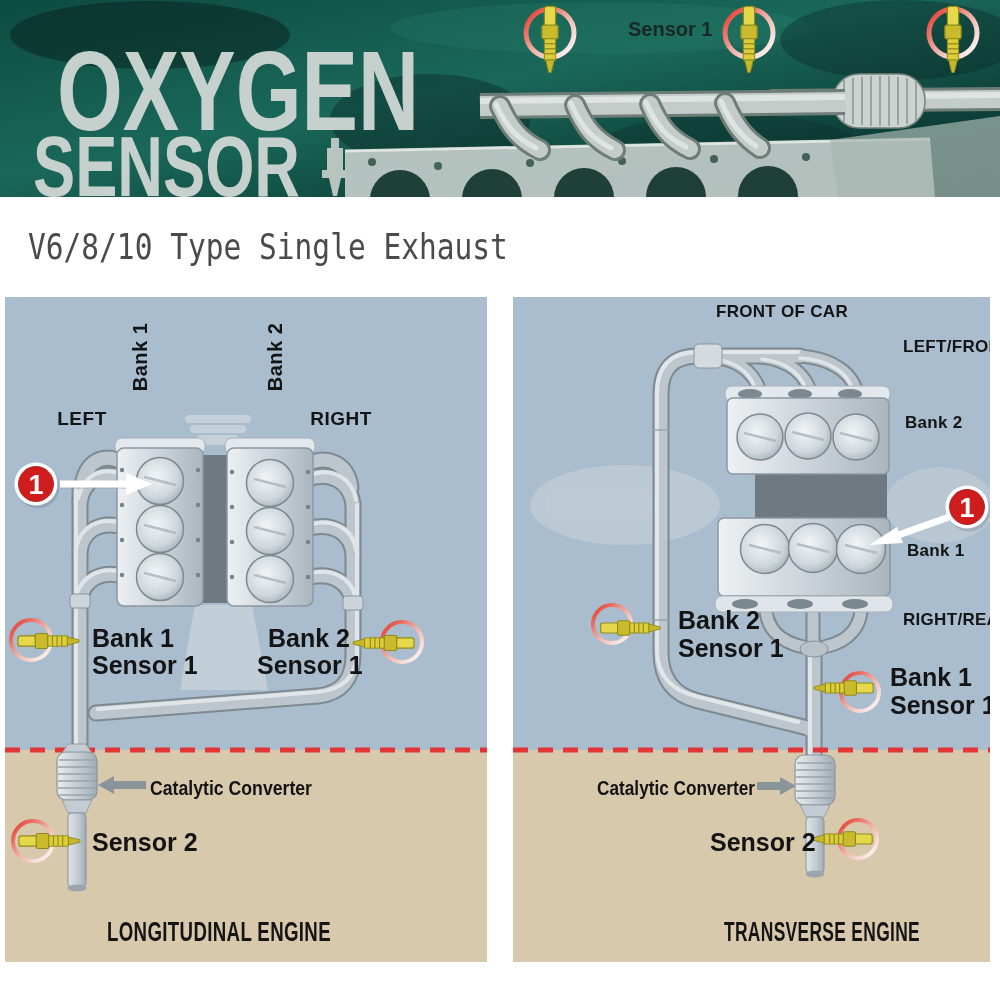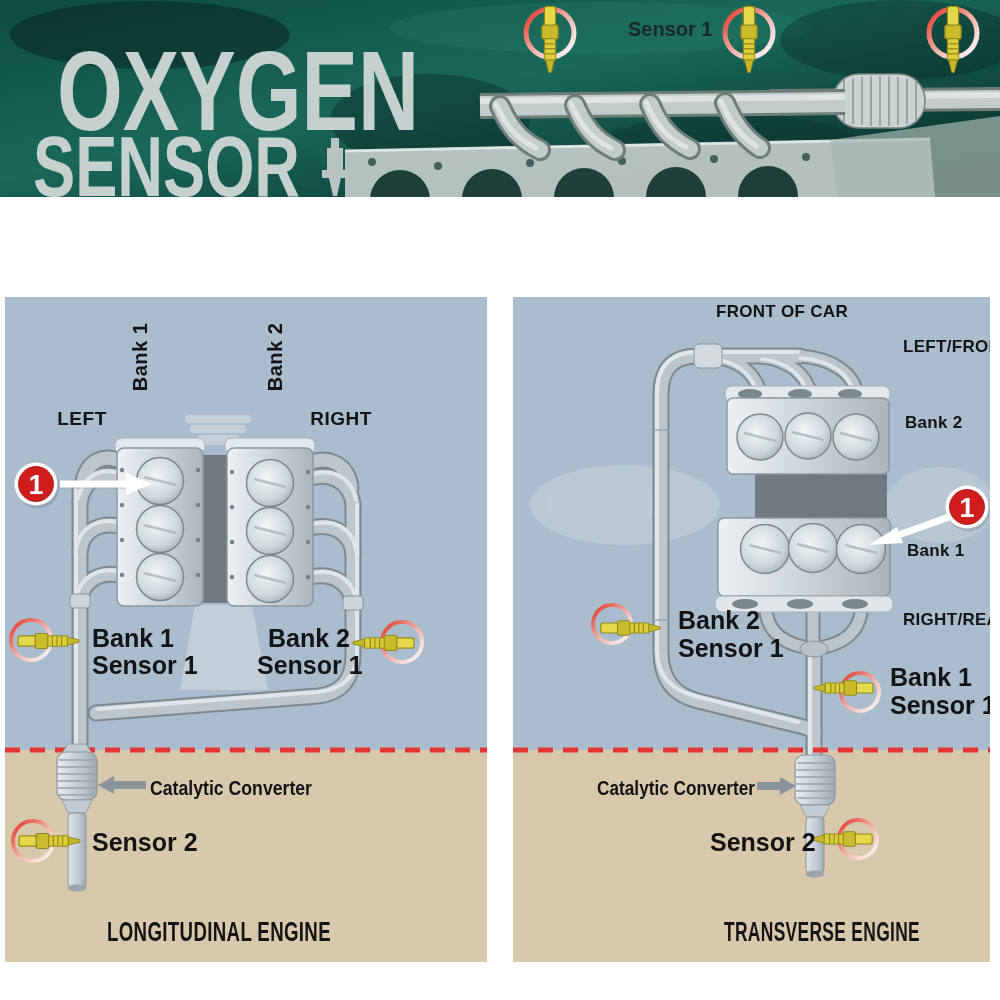--- a/index.html
+++ b/index.html
@@ -161,20 +161,23 @@
       <text x="33" y="196" class="banner-title" font-size="86" textLength="267" lengthAdjust="spacingAndGlyphs">SENSOR</text>
       <g fill="#b9c4c1">
         <rect x="331" y="138" width="8" height="11"></rect>
         <rect x="327" y="148" width="16" height="23"></rect>
         <rect x="322" y="170" width="26" height="8"></rect>
         <polygon points="329,178 341,178 337,196 333,196"></polygon>
       </g>
     </svg>
   </div>
 
+  <div class="heading-row">
+    <h1>V6/8/10 Type Single Exhaust</h1>
+  </div>
 
   <svg class="panel panel-left" viewBox="5 297 482 665">
     <rect x="5" y="297" width="482" height="453" fill="#a9bdce"></rect>
     <rect x="5" y="750" width="482" height="212" fill="#d8c8ac"></rect>
 
     <g fill="#c9d2d9">
       <rect x="185" y="415" width="66" height="8" rx="4" opacity=".9"></rect>
       <rect x="190" y="425" width="56" height="8" rx="4" opacity=".9"></rect>
       <rect x="196" y="435" width="44" height="10" rx="5" opacity=".9"></rect>
       <polygon points="195,605 252,605 268,690 180,690" fill="#ccd5db" opacity=".75"></polygon>

